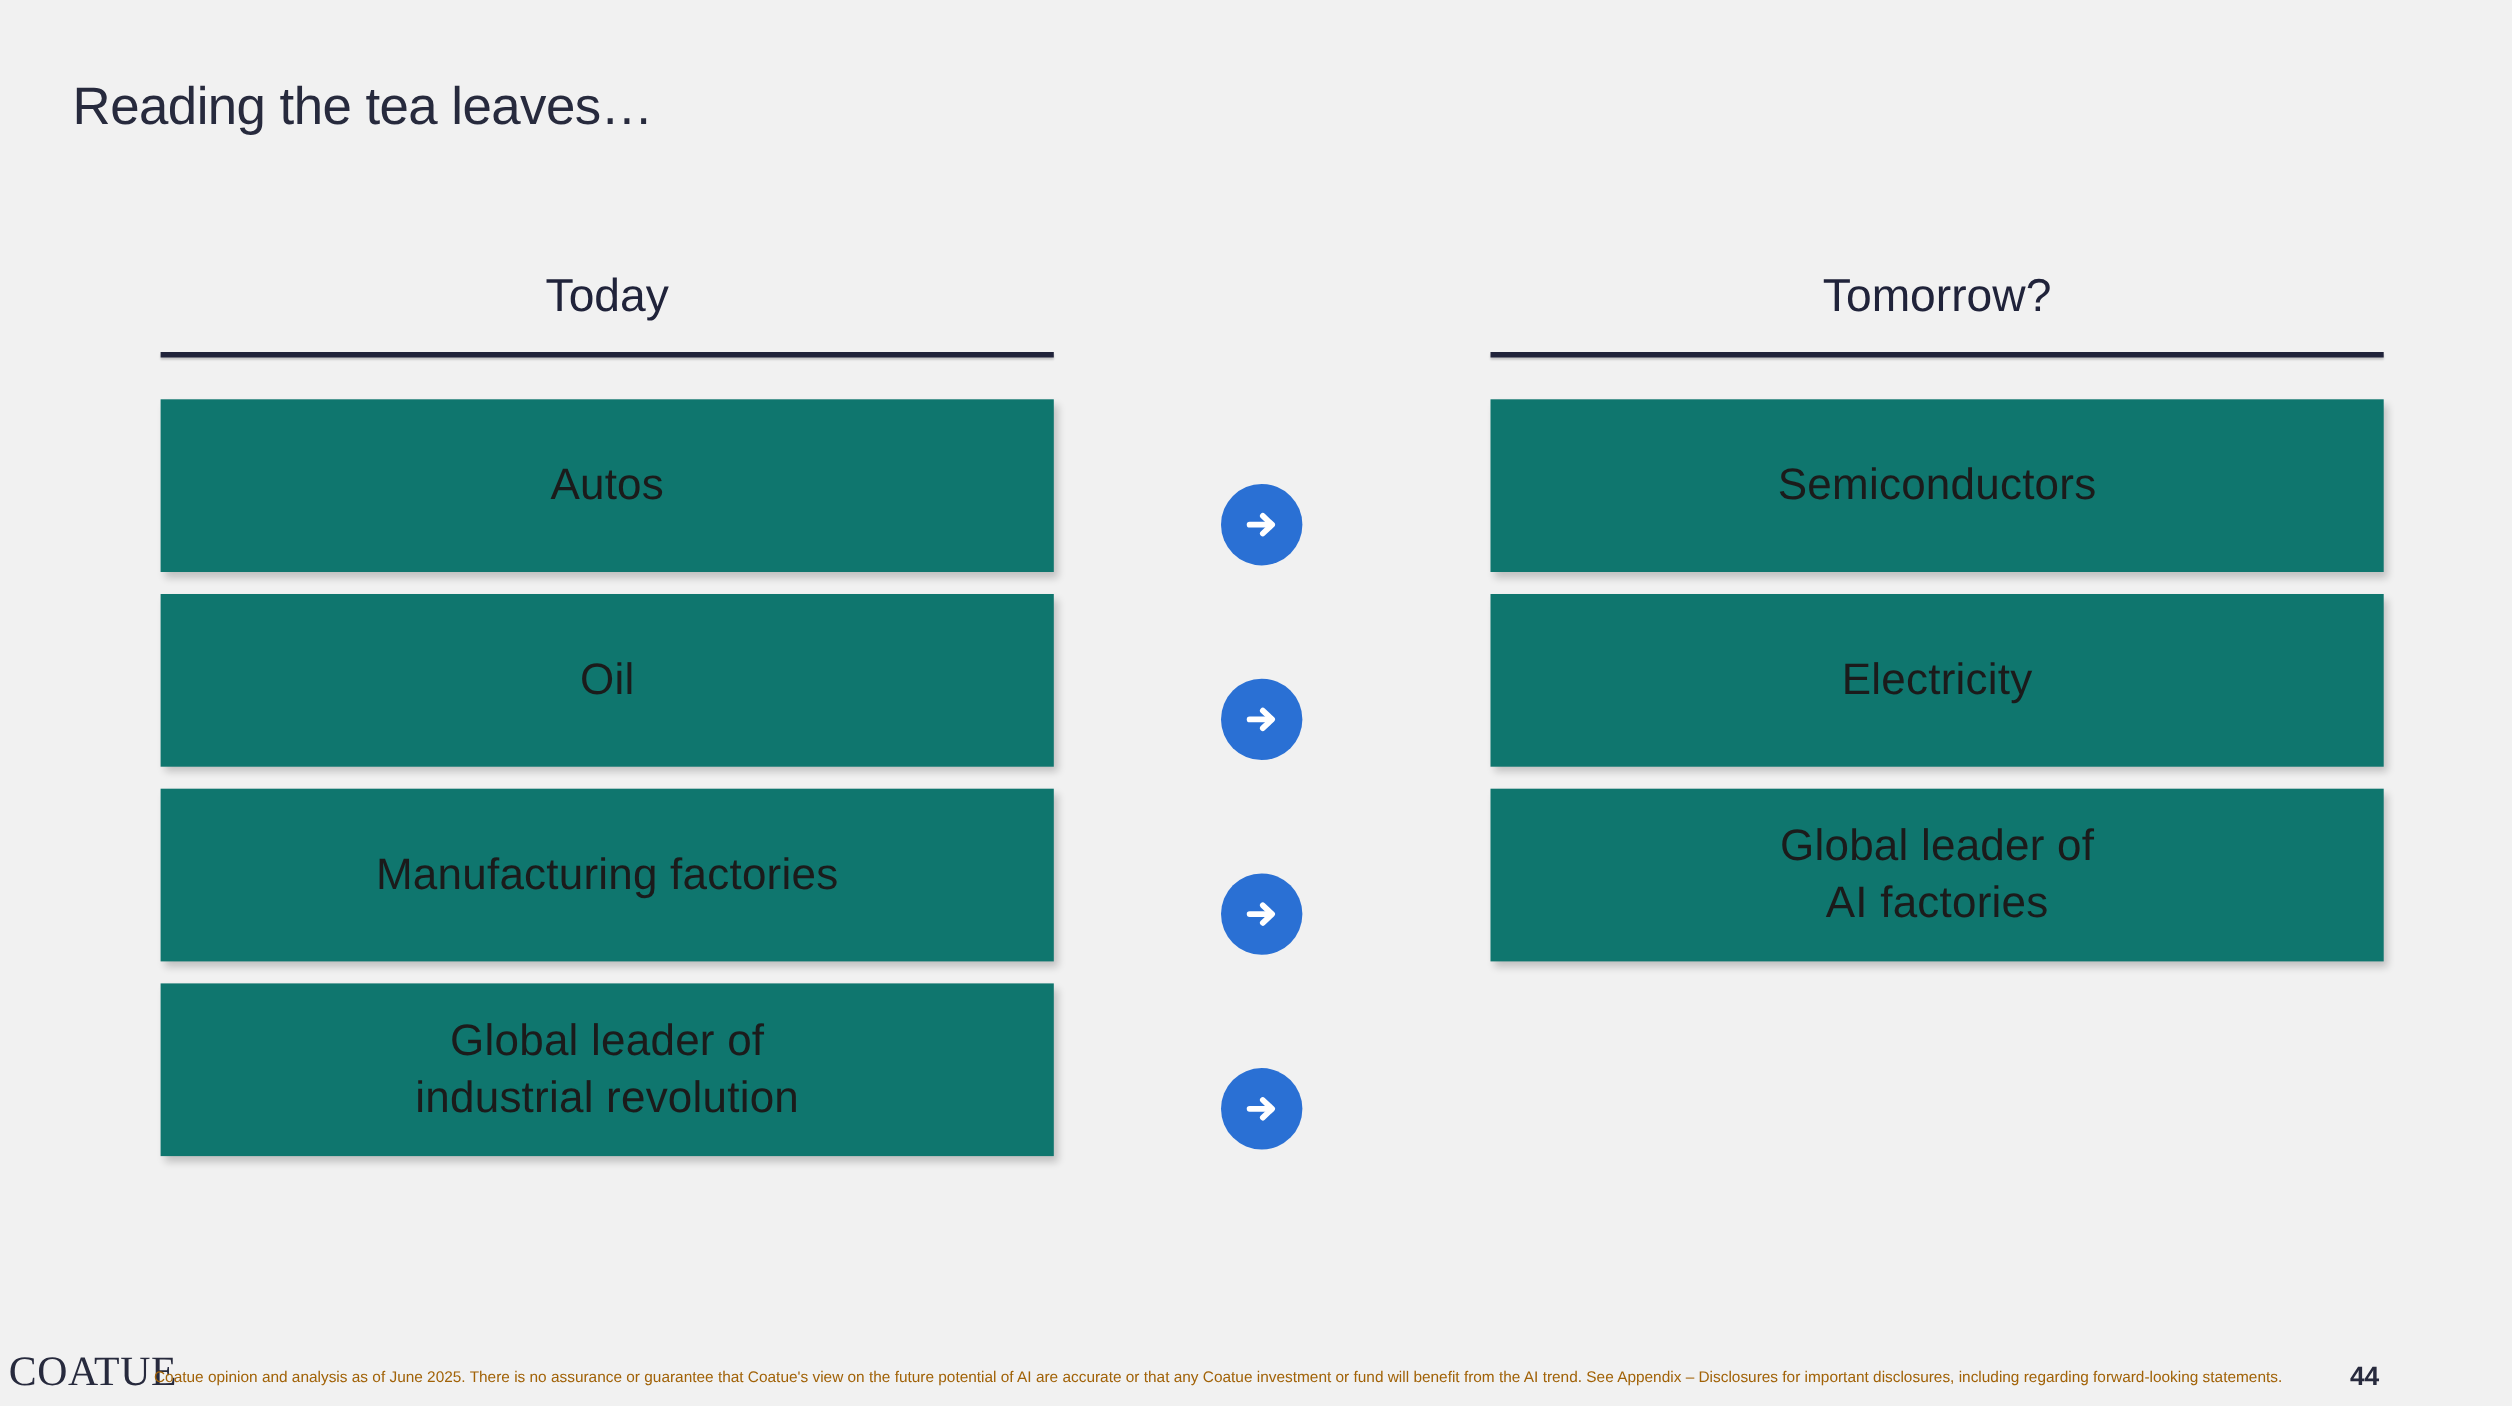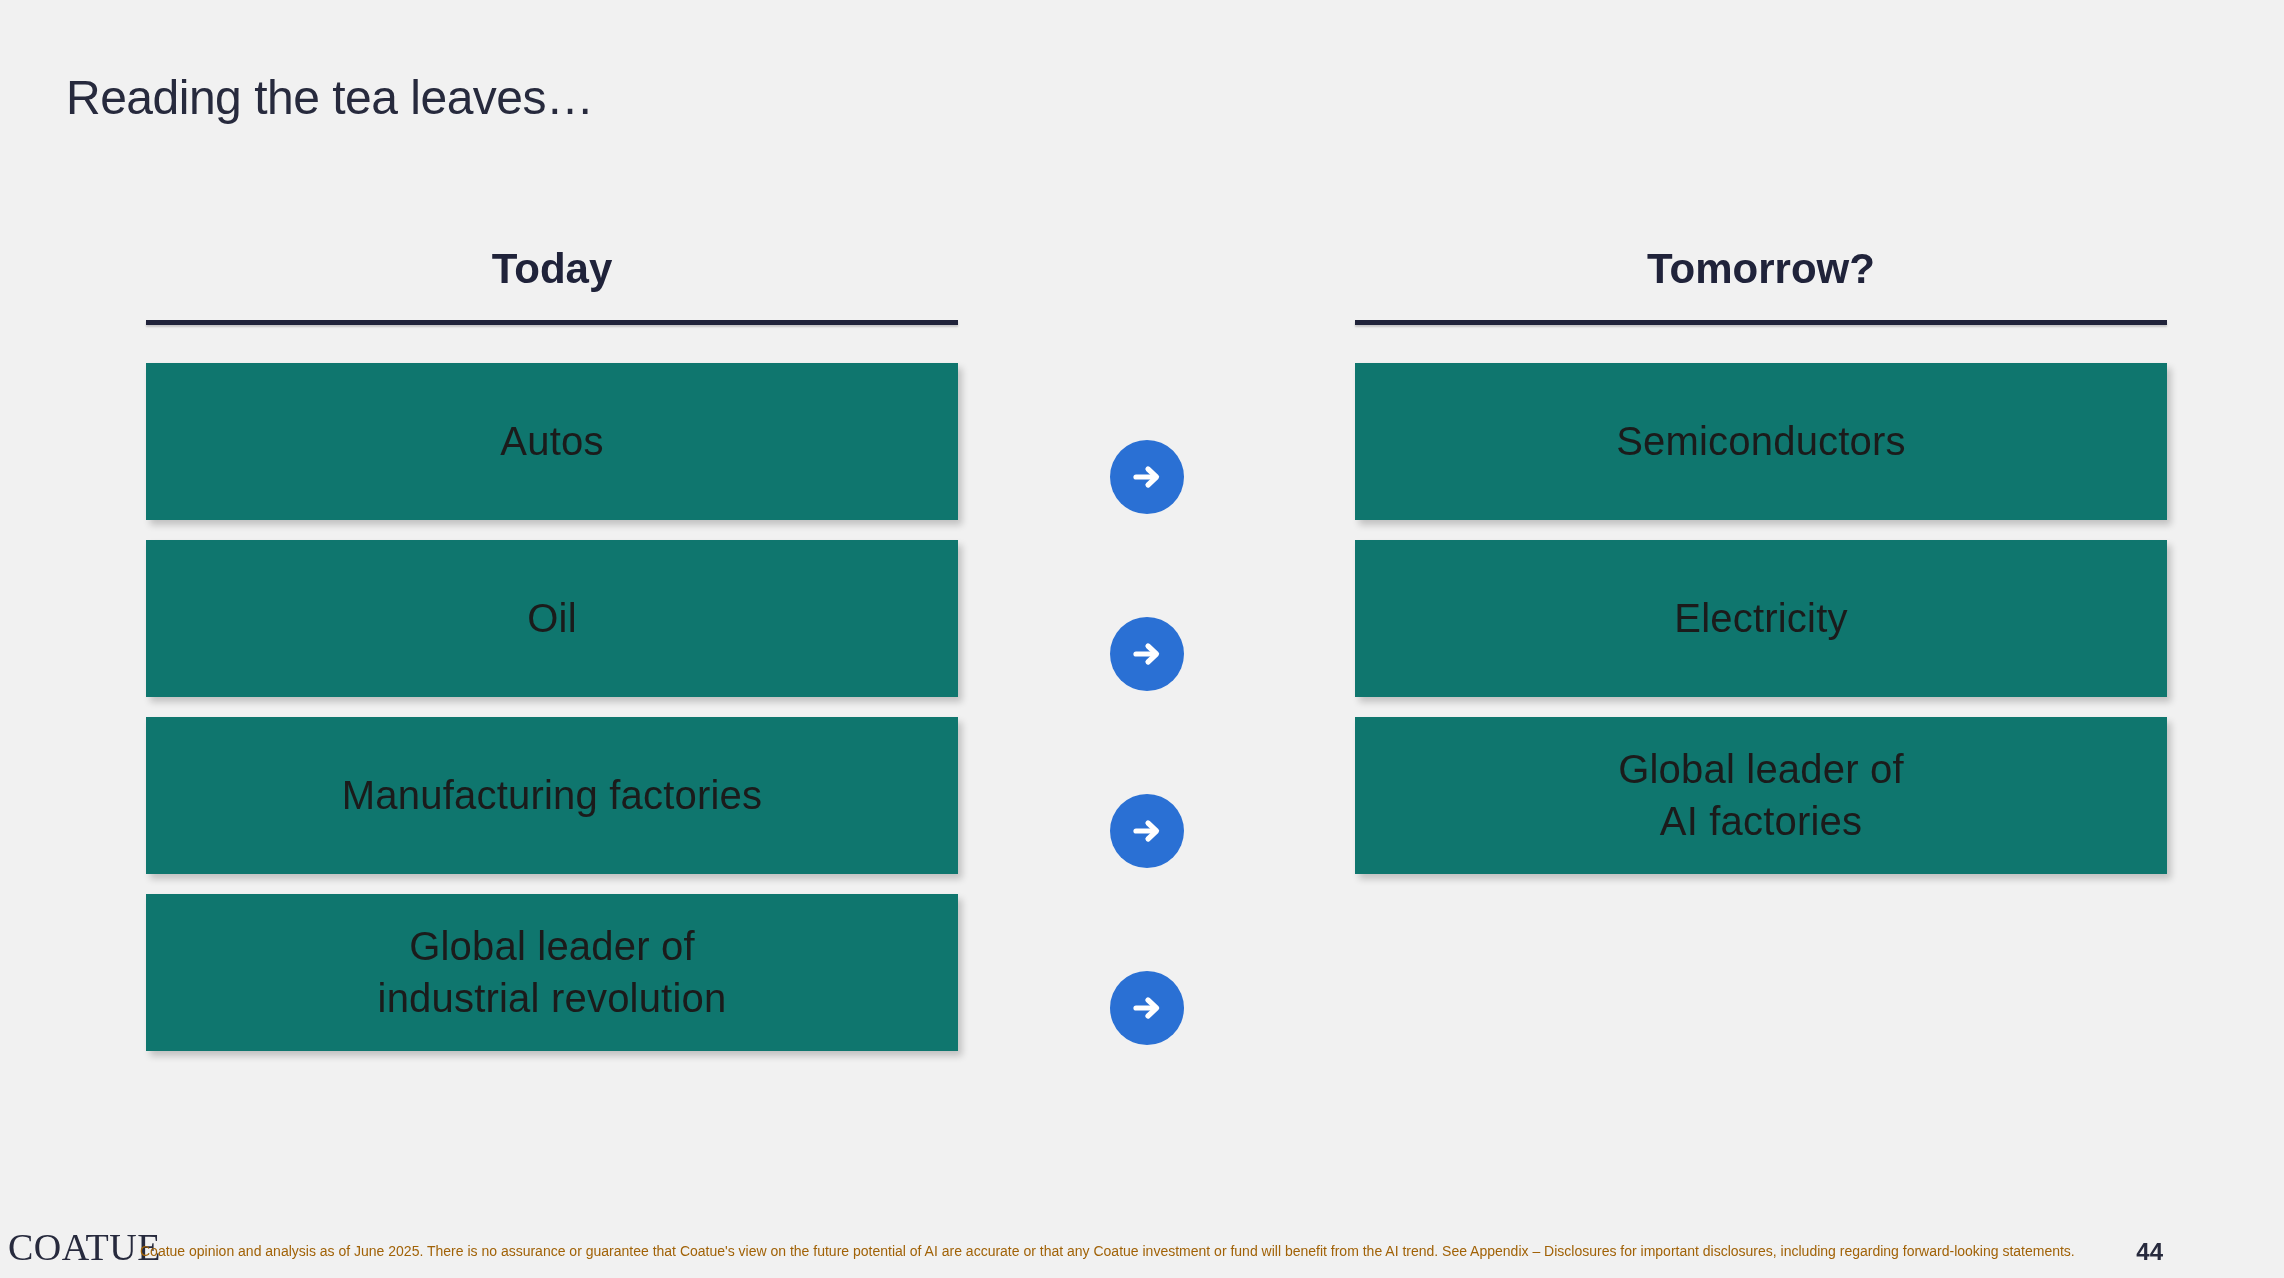--- a/index.html
+++ b/index.html
@@ -43,21 +43,21 @@
     position: absolute;
     top: 0;
     width: 812px;
   }
   .column.left  { left: 146px; }
   .column.right { left: 1355px; }
 
   .column-header {
     text-align: center;
     font-size: 42px;
-    font-weight: 700;
+    font-weight: 400;
     color: #20233a;
     line-height: 1;
     height: 56px;
   }
 
   .column-rule {
     margin-top: 16px;
     height: 5px;
     background: #20233a;
     box-shadow: 0 2px 2px rgba(0,0,0,0.18);

